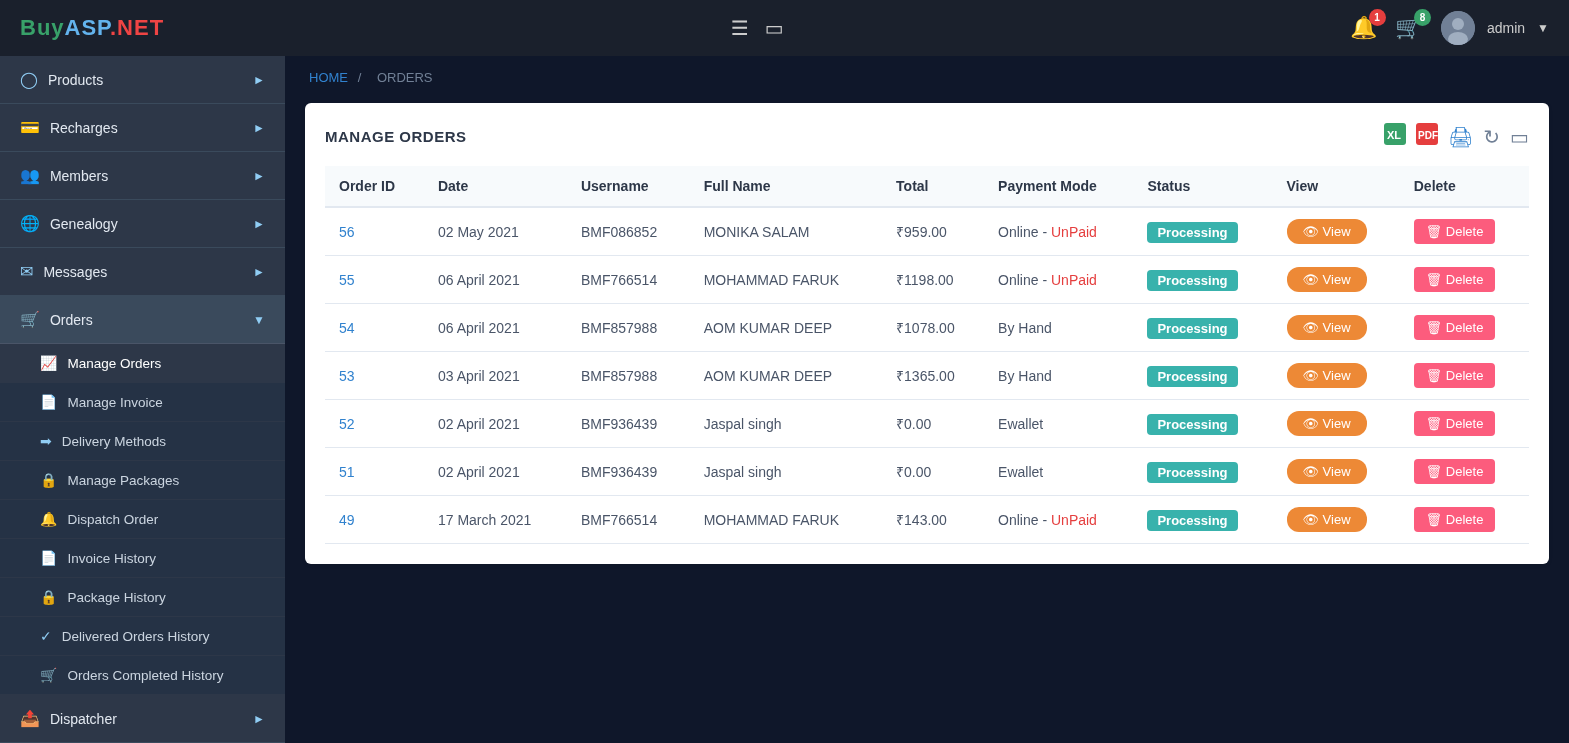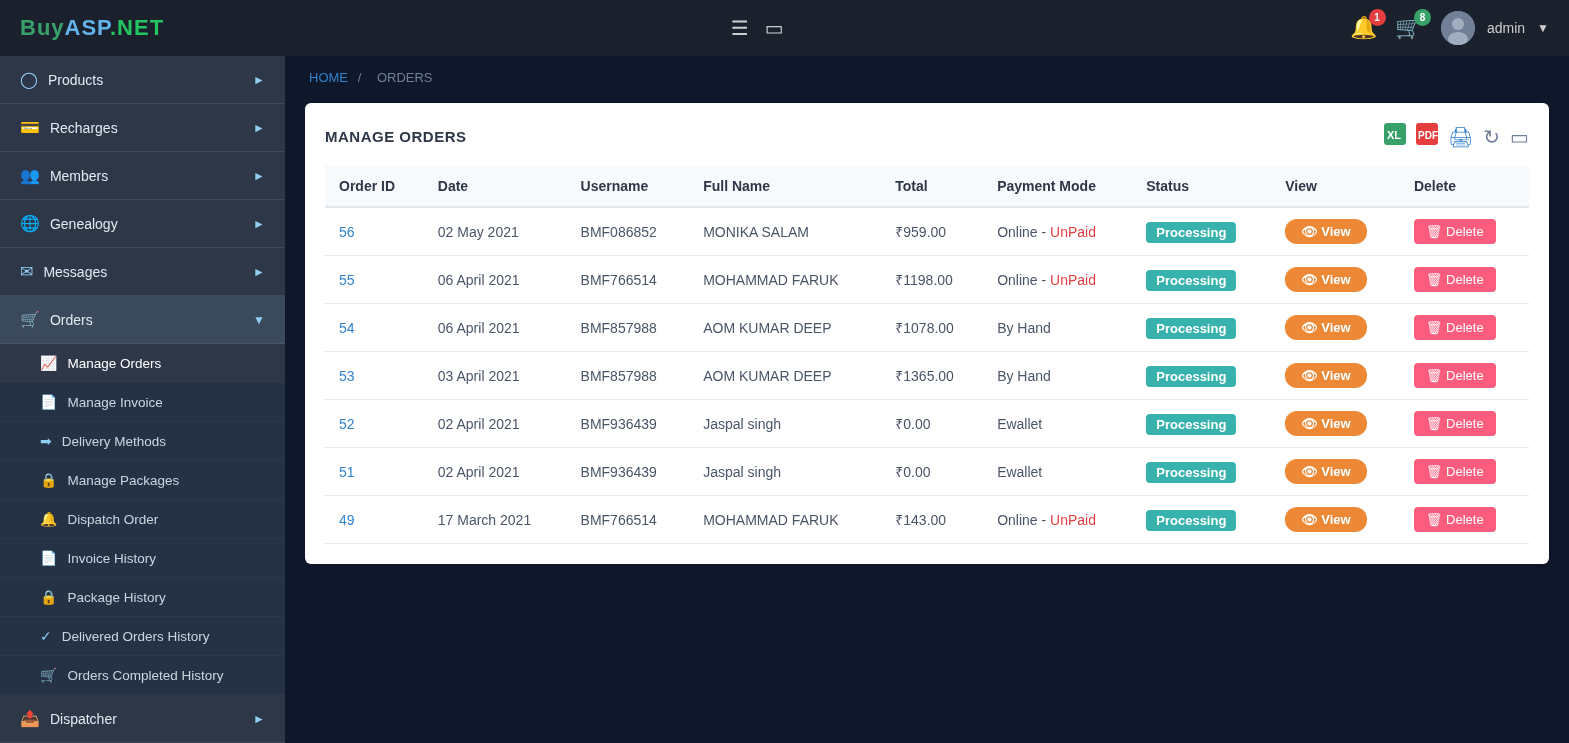--- a/index.html
+++ b/index.html
@@ -16,21 +16,21 @@
       flex-shrink: 0;
       z-index: 100;
     }
     .topnav-logo {
       font-size: 22px;
       font-weight: 700;
       letter-spacing: 1px;
     }
     .logo-buy { color: #38a169; }
     .logo-asp { color: #63b3ed; }
-    .logo-net { color: #22c55e; margin-top: 29px; }
+    .logo-net { color: #ef4444; margin-top: 29px; }
     .topnav-center { display: flex; gap: 16px; align-items: center; }
     .topnav-icon { color: #ccc; font-size: 20px; cursor: pointer; }
     .topnav-right { display: flex; align-items: center; gap: 18px; }
     .icon-badge { position: relative; display: inline-flex; align-items: center; justify-content: center; cursor: pointer; }
     .badge { position: absolute; top: -6px; right: -8px; background: #e53e3e; color: white; border-radius: 50%; font-size: 10px; width: 17px; height: 17px; display: flex; align-items: center; justify-content: center; font-weight: bold; }
     .badge-green { background: #38a169; }
     .topnav-user { display: flex; align-items: center; gap: 12px; color: #ccc; cursor: pointer; }
     .avatar { width: 34px; height: 34px; border-radius: 50%; background: #718096; display: flex; align-items: center; justify-content: center; overflow: hidden; }
     .avatar svg { width: 34px; height: 34px; }
 
@@ -96,21 +96,21 @@
     .toolbar-icon-btn.gray { color: #718096; }
 
     
     table { width: 100%; border-collapse: collapse; font-size: 14px; }
     thead tr { background: #f7fafc; }
     th { padding: 12px 14px; text-align: left; font-weight: 700; color: #2d3748; border-bottom: 2px solid #e2e8f0; white-space: nowrap; }
     td { padding: 11px 14px; border-bottom: 1px solid #e2e8f0; color: #4a5568; vertical-align: middle; }
     .link-blue { color: #3182ce; text-decoration: none; cursor: pointer; }
     .text-orange { color: #e53e3e; }
     .badge-processing { background: #38b2ac; color: white; border-radius: 4px; padding: 3px 10px; font-size: 13px; font-weight: 600; white-space: nowrap; }
-    .btn-view { background: #ed8936; color: white; border: none; border-radius: 12px; padding: 5px 16px; font-size: 13px; cursor: pointer; display: inline-flex; align-items: center; gap: 5px; font-weight: bold; }
+    .btn-view { background: #ed8936; color: white; border: none; border-radius: 12px; padding: 5px 16px; font-size: 13px; cursor: pointer; display: inline-flex; align-items: center; gap: 5px; }
     .btn-delete { background: #fc5c7d; color: white; border: none; border-radius: 4px; padding: 5px 12px; font-size: 13px; cursor: pointer; display: inline-flex; align-items: center; gap: 5px; }
 
     
     .sidebar::-webkit-scrollbar { width: 5px; }
     .sidebar::-webkit-scrollbar-thumb { background: #4a5568; border-radius: 3px; }
   </style>
 </head>
 <body>
 
 <nav class="topnav">

